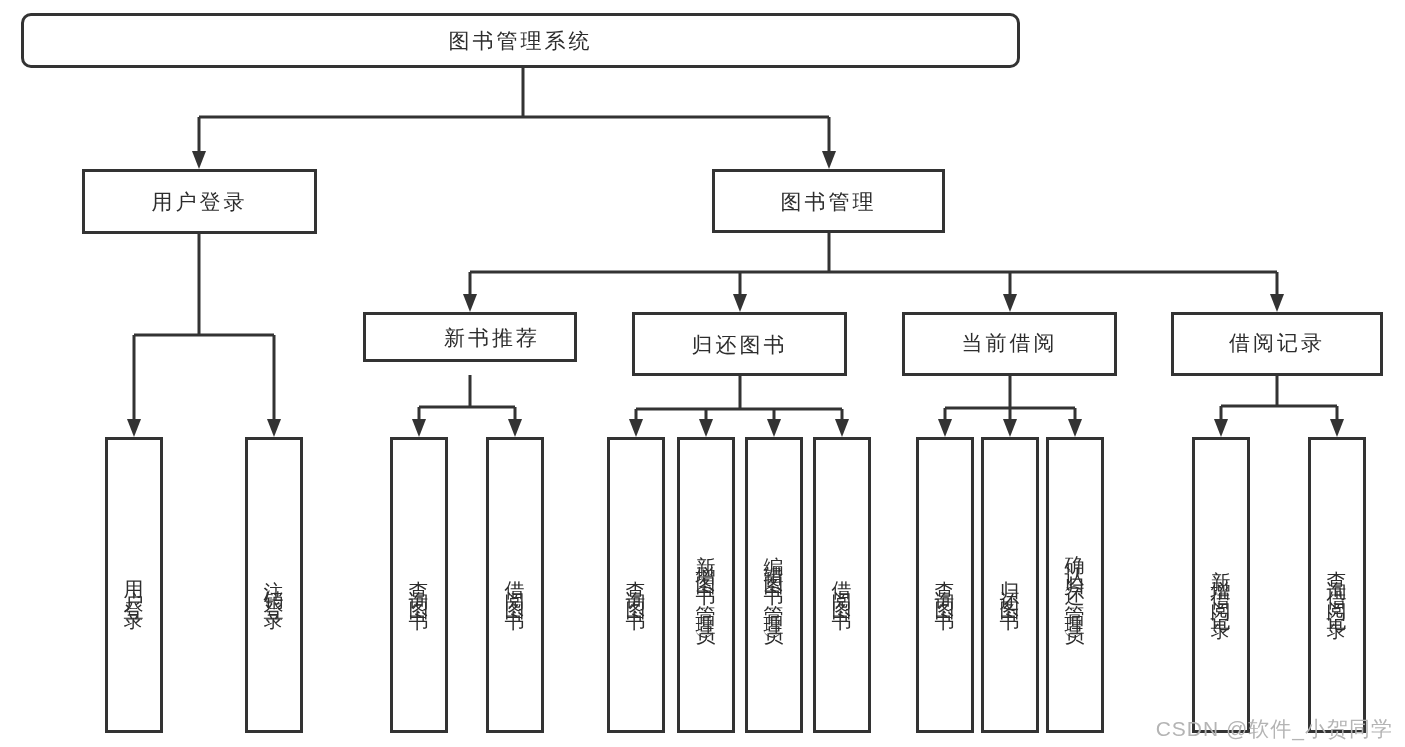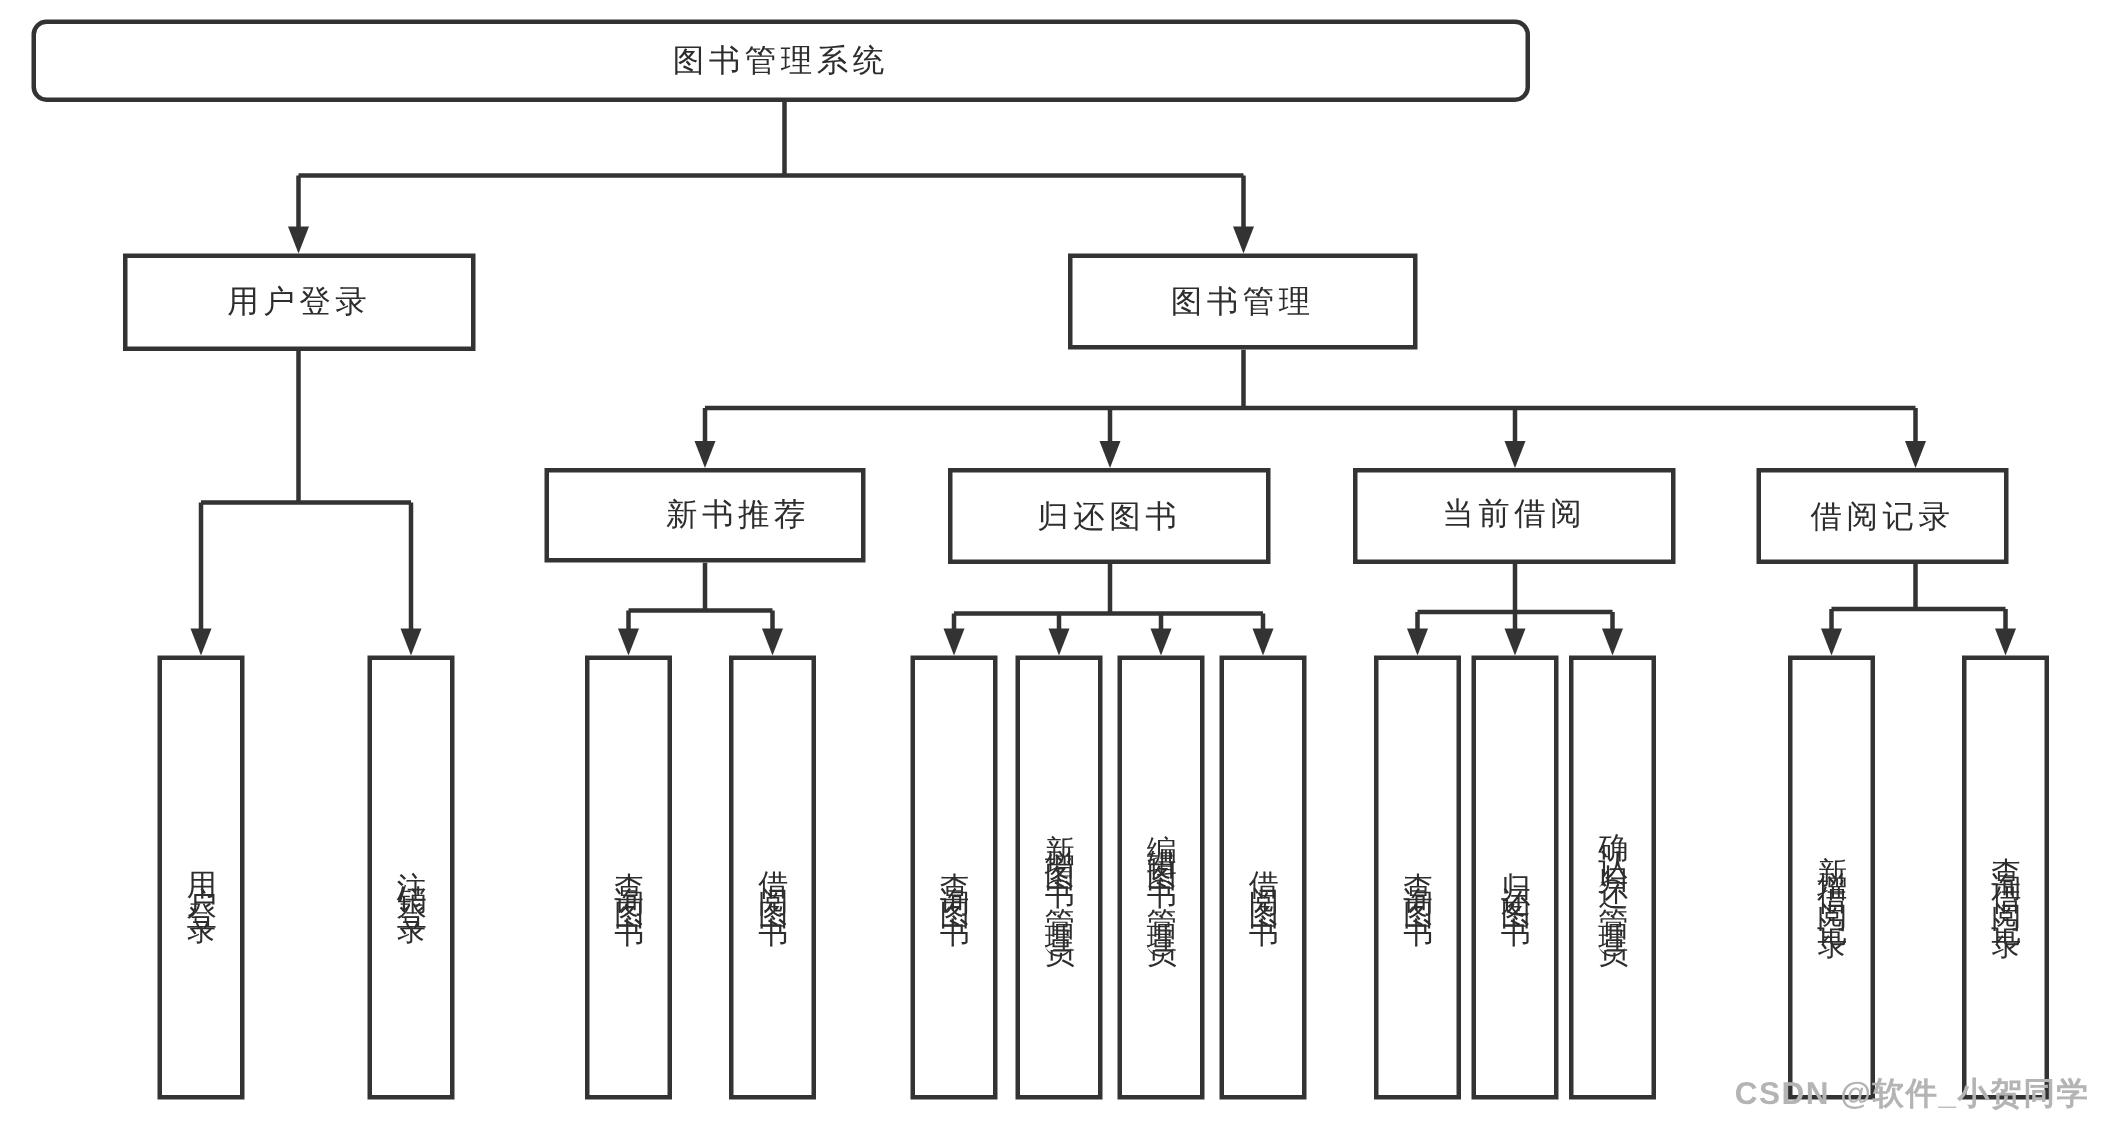--- a/index.html
+++ b/index.html
@@ -52,21 +52,20 @@
     white-space: nowrap;
   }
   .watermark {
     position: absolute;
     right: 12px;
     bottom: 4px;
     font-size: 21px;
     color: var(--watermark);
     letter-spacing: 1px;
     z-index: 5;
-    font-weight: bold;
   }
 </style>
 </head>
 <body>
 
 <div class="canvas">
 
   <svg class="connector-layer" width="1405" height="747" viewBox="0 0 1405 747" xmlns="http://www.w3.org/2000/svg">
 
     <g>
@@ -115,24 +114,24 @@
       <polygon points="1221,437 1214,419 1228,419"></polygon>
       <polygon points="1337,437 1330,419 1344,419"></polygon>
     </g>
   </svg>
 
   <div class="node" style="left:21px; top:13px; width:999px; height:55px;border-radius:10px;">图书管理系统</div>
 
   <div class="node" style="left:82px; top:169px; width:235px; height:65px;">用户登录</div>
   <div class="node" style="left:712px; top:169px; width:233px; height:64px;text-align:center;">图书管理</div>
 
-  <div class="node" style="left:363px; top:312px; width:214px; height:63px;padding-left:44px;">新书推荐</div>
+  <div class="node" style="left:363px; top:312px; width:214px; height:50px;padding-left:44px;">新书推荐</div>
   <div class="node" style="left:632px; top:312px; width:215px; height:64px;">归还图书</div>
   <div class="node" style="left:902px; top:312px; width:215px; height:64px;font-family:Liberation Mono, monospace;">当前借阅</div>
-  <div class="node" style="left:1171px; top:312px; width:168px; height:64px;">借阅记录</div>
+  <div class="node" style="left:1171px; top:312px; width:212px; height:64px;font-family:Liberation Mono, monospace;">借阅记录</div>
 
   <div class="node vertical" style="left:105px; top:437px; width:58px; height:296px;">用户登录</div>
   <div class="node vertical" style="left:245px; top:437px; width:58px; height:296px;">注销登录</div>
 
   <div class="node vertical" style="left:390px; top:437px; width:58px; height:296px;">查询图书</div>
   <div class="node vertical" style="left:486px; top:437px; width:58px; height:296px;">借阅图书</div>
 
   <div class="node vertical" style="left:607px; top:437px; width:58px; height:296px;">查询图书</div>
   <div class="node vertical" style="left:677px; top:437px; width:58px; height:296px;">新增图书（管理员）</div>
   <div class="node vertical" style="left:745px; top:437px; width:58px; height:296px;">编辑图书（管理员）</div>

